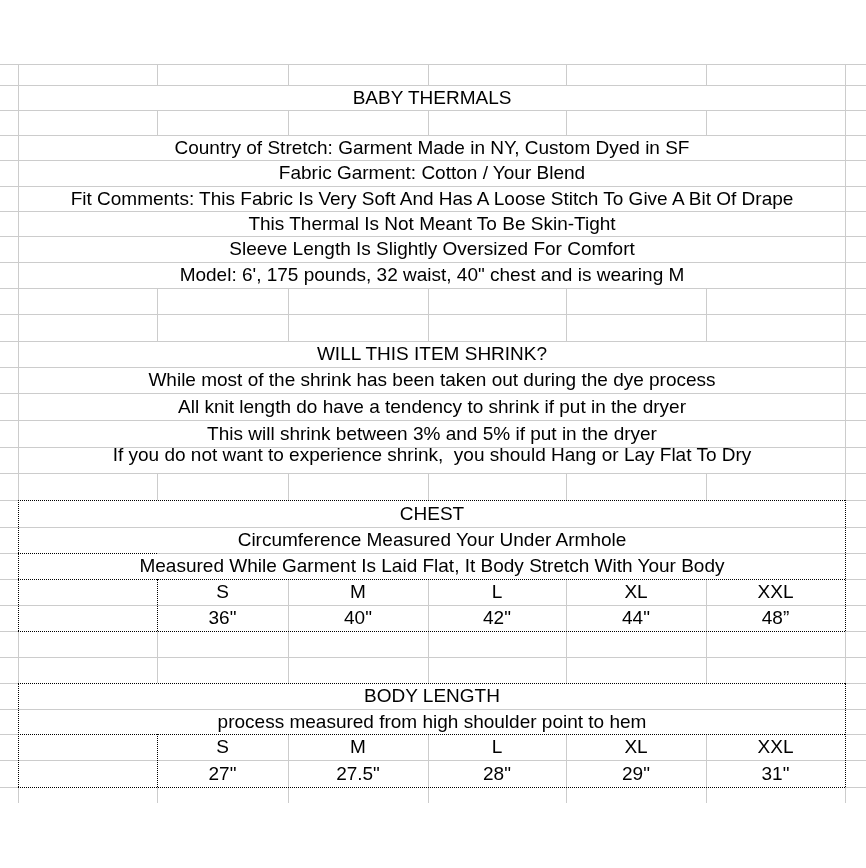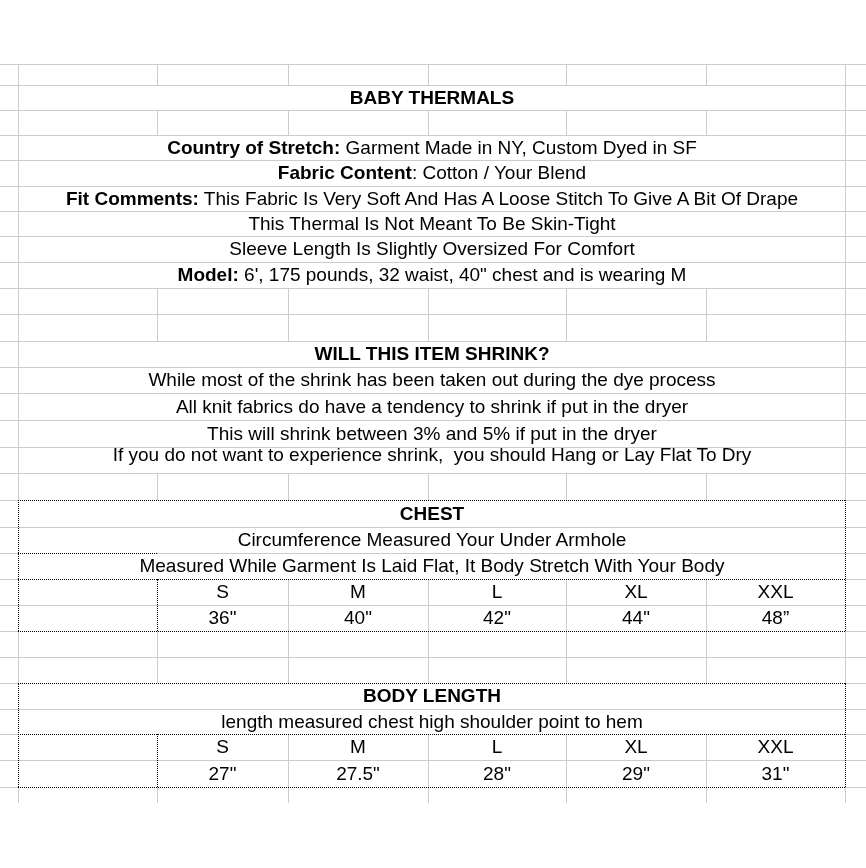--- a/index.html
+++ b/index.html
@@ -1,67 +1,67 @@
 <!DOCTYPE html>
 <html><head>
 <meta charset="utf-8">
 <style>
   html,body{margin:0;padding:0;background:#fff;}
   .canvas{position:relative;width:866px;height:868px;background:#fff;overflow:hidden;
           font-family:"Liberation Sans","DejaVu Sans",sans-serif;color:#000;}
   .trow{position:absolute;left:18px;width:828px;text-align:center;font-size:19px;white-space:pre;overflow:hidden;}
-  .b{font-weight:700;}
+  .b{font-weight:400;}
   .cell{position:absolute;text-align:center;font-size:19px;white-space:pre;overflow:hidden;}
   .hl{position:absolute;height:1px;background:#cccccc;}
   .vl{position:absolute;width:1px;background:#cccccc;}
   .dh{position:absolute;height:0;border-top:1px dotted #000;}
   .dv{position:absolute;width:0;border-left:1px dotted #000;}
 </style>
 </head>
 <body>
 
 <div class="canvas">
 
   <div class="trow b" style="top:85px;height:25px;line-height:25px">BABY THERMALS</div>
 
   <div class="trow" style="top:135px;height:25px;line-height:25px"><span class="b">Country of Stretch:</span><span> Garment Made in NY, Custom Dyed in SF</span></div>
 
-  <div class="trow" style="top:160px;height:26px;line-height:26px"><span class="b">Fabric Content</span><span>: Cotton / Your Blend</span></div>
+  <div class="trow" style="top:160px;height:26px;line-height:26px"><span class="b">Fabric Garment</span><span>: Cotton / Your Blend</span></div>
 
   <div class="trow" style="top:186px;height:25px;line-height:25px"><span class="b">Fit Comments:</span><span> This Fabric Is Very Soft And Has A Loose Stitch To Give A Bit Of Drape</span></div>
 
   <div class="trow" style="top:211px;height:25px;line-height:25px">This Thermal Is Not Meant To Be Skin-Tight</div>
   <div class="trow" style="top:236px;height:26px;line-height:26px">Sleeve Length Is Slightly Oversized For Comfort</div>
 
   <div class="trow" style="top:262px;height:26px;line-height:26px"><span class="b">Model:</span><span> 6', 175 pounds, 32 waist, 40" chest and is wearing M</span></div>
 
   <div class="trow b" style="top:341px;height:26px;line-height:26px">WILL THIS ITEM SHRINK?</div>
   <div class="trow" style="top:367px;height:26px;line-height:26px">While most of the shrink has been taken out during the dye process</div>
-  <div class="trow" style="top:393px;height:27px;line-height:27px">All knit fabrics do have a tendency to shrink if put in the dryer</div>
+  <div class="trow" style="top:393px;height:27px;line-height:27px">All knit length do have a tendency to shrink if put in the dryer</div>
   <div class="trow" style="top:420px;height:27px;line-height:27px">This will shrink between 3% and 5% if put in the dryer</div>
   <div class="trow" style="top:442px;height:26px;line-height:26px">If you do not want to experience shrink,  you should Hang or Lay Flat To Dry</div>
 
   <div class="trow b" style="top:500px;height:27px;line-height:27px">CHEST</div>
   <div class="trow" style="top:527px;height:26px;line-height:26px">Circumference Measured Your Under Armhole</div>
   <div class="trow" style="top:553px;height:26px;line-height:26px">Measured While Garment Is Laid Flat, It Body Stretch With Your Body</div>
 
   <div class="cell" style="top:579px;height:26px;line-height:26px;left:157px;width:131px">S</div>
   <div class="cell" style="top:579px;height:26px;line-height:26px;left:288px;width:140px">M</div>
   <div class="cell" style="top:579px;height:26px;line-height:26px;left:428px;width:138px">L</div>
   <div class="cell" style="top:579px;height:26px;line-height:26px;left:566px;width:140px">XL</div>
   <div class="cell" style="top:579px;height:26px;line-height:26px;left:706px;width:139px">XXL</div>
 
   <div class="cell" style="top:605px;height:26px;line-height:26px;left:157px;width:131px">36"</div>
   <div class="cell" style="top:605px;height:26px;line-height:26px;left:288px;width:140px">40"</div>
   <div class="cell" style="top:605px;height:26px;line-height:26px;left:428px;width:138px">42"</div>
   <div class="cell" style="top:605px;height:26px;line-height:26px;left:566px;width:140px">44"</div>
   <div class="cell" style="top:605px;height:26px;line-height:26px;left:706px;width:139px">48”</div>
 
   <div class="trow b" style="top:683px;height:26px;line-height:26px">BODY LENGTH</div>
-  <div class="trow" style="top:709px;height:25px;line-height:25px">length measured chest high shoulder point to hem</div>
+  <div class="trow" style="top:709px;height:25px;line-height:25px">process measured from high shoulder point to hem</div>
 
   <div class="cell" style="top:734px;height:26px;line-height:26px;left:157px;width:131px">S</div>
   <div class="cell" style="top:734px;height:26px;line-height:26px;left:288px;width:140px">M</div>
   <div class="cell" style="top:734px;height:26px;line-height:26px;left:428px;width:138px">L</div>
   <div class="cell" style="top:734px;height:26px;line-height:26px;left:566px;width:140px">XL</div>
   <div class="cell" style="top:734px;height:26px;line-height:26px;left:706px;width:139px">XXL</div>
 
   <div class="cell" style="top:760px;height:27px;line-height:27px;left:157px;width:131px">27"</div>
   <div class="cell" style="top:760px;height:27px;line-height:27px;left:288px;width:140px">27.5"</div>
   <div class="cell" style="top:760px;height:27px;line-height:27px;left:428px;width:138px">28"</div>

